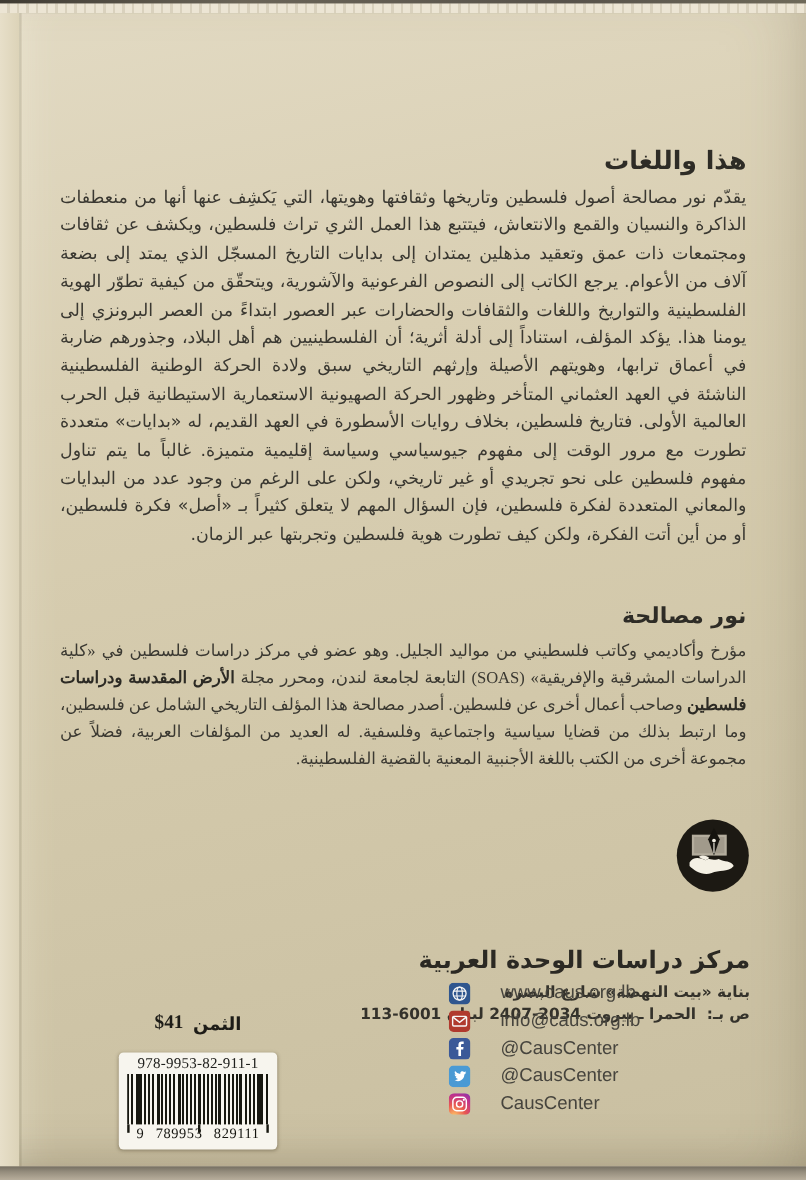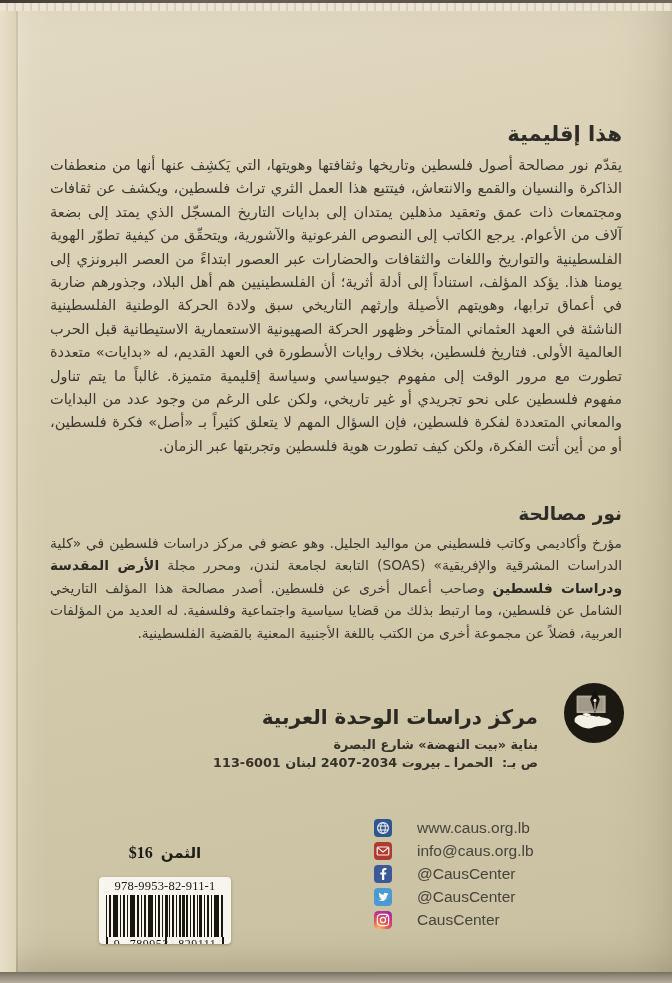--- a/index.html
+++ b/index.html
@@ -27,36 +27,36 @@
     background:rgba(120,108,80,.22); }
 
   h1.about-title { position:absolute; top:111px; right:50px; font-size:21px; font-weight:bold;
     letter-spacing:-.5px; color:#2e2c26; direction:rtl; }
   p.about-body { position:absolute; top:143px; right:50px; left:50px; direction:rtl;
     text-align:justify; font-size:14.5px; line-height:23.4px; color:#3a3831; }
 
   h2.author-name { position:absolute; top:492px; right:50px; font-size:18.5px; font-weight:bold;
     color:#2e2c26; direction:rtl;margin-left:22px; }
   p.author-bio { position:absolute; top:521px; right:50px; left:50px; direction:rtl;
-    text-align:justify; font-size:13.8px; line-height:22.4px; color:#3a3831; }
+    text-align:justify; font-size:13.8px; line-height:22.4px; color:#3a3831;font-family:Liberation Serif, serif; }
   p.author-bio b { color:#2c2a24; }
 
   
-  .publisher { position:absolute; top:665px; right:47px; display:flex; direction:rtl; gap:25px; }
+  .publisher { position:absolute; top:665px; right:47px; display:flex; direction:rtl; gap:15px;flex-direction:column; }
   .logo { width:62px; height:62px; flex:0 0 auto; margin-top:6px; }
   .pub-text { text-align:right; direction:rtl; padding-top:29px; }
   .pub-name { font-size:20px; font-weight:bold; color:#2b2923; margin-bottom:7px; letter-spacing:-.3px; }
   .pub-line { font-size:12.8px; font-weight:bold; color:#34322b; line-height:17.6px; direction:rtl; }
   .pub-line .num { direction:ltr; unicode-bidi:isolate; }
 
   
   .price { position:absolute; top:833px; left:96px; width:138px; display:flex; direction:rtl;
     justify-content:center; gap:8px; font-weight:bold; font-size:15px; color:#1d1c17; }
   .price .value { font-family:"Liberation Serif", serif; font-size:16px; direction:ltr; }
-  .sticker { position:absolute; top:866px; left:99px; width:132px; height:67px;
+  .sticker { position:absolute; top:866px; left:99px; width:132px; height:81px;
     background:#f7f5ee; border-radius:4px; box-shadow:0 1px 3px rgba(60,50,30,.35); overflow:hidden; }
   .isbn-h { direction:ltr; text-align:center; font-family:"Liberation Serif", serif;
     font-size:12.5px; color:#20201d; padding-top:2px; letter-spacing:.2px; }
   .bars { position:relative; margin:1px 7px 0; height:42px;
     background:repeating-linear-gradient(90deg,#17170f 0 1.5px,rgba(0,0,0,0) 1.5px 3.5px),
                repeating-linear-gradient(90deg,rgba(0,0,0,0) 0 8px,#17170f 8px 10.5px,rgba(0,0,0,0) 10.5px 17px); }
   .guard { position:absolute; width:2px; height:7px; top:42px; background:#17170f; }
   .guard.g1 { left:0; } .guard.g2 { left:50%; } .guard.g3 { right:0; }
   .ean { direction:ltr; text-align:center; font-family:Liberation Serif, serif;
     font-size:12px; color:#14140f; margin-top:0px; word-spacing:6px; letter-spacing:.5px; }
@@ -71,21 +71,21 @@
 </head>
 <body>
 
 <div class="edge-top-dark"></div>
 <div class="edge-pages"></div>
 
 <div class="cover">
   <div class="spine-light"></div>
   <div class="spine-crease"></div>
 
-  <h1 class="about-title">هذا إقليمية</h1>
+  <h1 class="about-title">هذا واللغات</h1>
   <p class="about-body">يقدّم نور مصالحة أصول فلسطين وتاريخها وثقافتها وهويتها، التي يَكشِف عنها أنها من منعطفات الذاكرة والنسيان والقمع والانتعاش، فيتتبع هذا العمل الثري تراث فلسطين، ويكشف عن ثقافات ومجتمعات ذات عمق وتعقيد مذهلين يمتدان إلى بدايات التاريخ المسجّل الذي يمتد إلى بضعة آلاف من الأعوام. يرجع الكاتب إلى النصوص الفرعونية والآشورية، ويتحقّق من كيفية تطوّر الهوية الفلسطينية والتواريخ واللغات والثقافات والحضارات عبر العصور ابتداءً من العصر البرونزي إلى يومنا هذا. يؤكد المؤلف، استناداً إلى أدلة أثرية؛ أن الفلسطينيين هم أهل البلاد، وجذورهم ضاربة في أعماق ترابها، وهويتهم الأصيلة وإرثهم التاريخي سبق ولادة الحركة الوطنية الفلسطينية الناشئة في العهد العثماني المتأخر وظهور الحركة الصهيونية الاستعمارية الاستيطانية قبل الحرب العالمية الأولى. فتاريخ فلسطين، بخلاف روايات الأسطورة في العهد القديم، له «بدايات» متعددة تطورت مع مرور الوقت إلى مفهوم جيوسياسي وسياسة إقليمية متميزة. غالباً ما يتم تناول مفهوم فلسطين على نحو تجريدي أو غير تاريخي، ولكن على الرغم من وجود عدد من البدايات والمعاني المتعددة لفكرة فلسطين، فإن السؤال المهم لا يتعلق كثيراً بـ «أصل» فكرة فلسطين، أو من أين أتت الفكرة، ولكن كيف تطورت هوية فلسطين وتجربتها عبر الزمان.</p>
 
   <h2 class="author-name">نور مصالحة</h2>
   <p class="author-bio"><span>مؤرخ وأكاديمي وكاتب فلسطيني من مواليد الجليل. وهو عضو في مركز دراسات فلسطين في «كلية الدراسات المشرقية والإفريقية» (SOAS) التابعة لجامعة لندن، ومحرر مجلة </span><b>الأرض المقدسة ودراسات فلسطين</b><span> وصاحب أعمال أخرى عن فلسطين. أصدر مصالحة هذا المؤلف التاريخي الشامل عن فلسطين، وما ارتبط بذلك من قضايا سياسية واجتماعية وفلسفية. له العديد من المؤلفات العربية، فضلاً عن مجموعة أخرى من الكتب باللغة الأجنبية المعنية بالقضية الفلسطينية.</span></p>
 
   <div class="publisher">
     <svg class="logo" viewBox="0 0 64 64" aria-hidden="true">
       <circle cx="32" cy="32" r="31" fill="#1c1913"></circle>
       <rect x="14" y="14" width="30" height="18" fill="#cfc8b6" opacity="0.85"></rect>
       <rect x="16" y="16" width="26" height="14" fill="#8d877a" opacity="0.5"></rect>
@@ -149,21 +149,21 @@
         <rect x="3.4" y="3.4" width="11.2" height="11.2" rx="3.2" fill="none" stroke="#fff" stroke-width="1.2"></rect>
         <circle cx="9" cy="9" r="2.6" fill="none" stroke="#fff" stroke-width="1.2"></circle>
         <circle cx="12.5" cy="5.5" r="0.9" fill="#fff"></circle>
       </svg>
       <span class="txt">CausCenter</span>
     </div>
   </div>
 
   <div class="price">
     <span>الثمن</span>
-    <span class="value">$16</span>
+    <span class="value">$41</span>
   </div>
 
   <div class="sticker">
     <div class="isbn-h">978-9953-82-911-1</div>
     <div class="bars">
       <div class="guard g1"></div>
       <div class="guard g2"></div>
       <div class="guard g3"></div>
     </div>
     <div class="ean">9 789953 829111</div>

